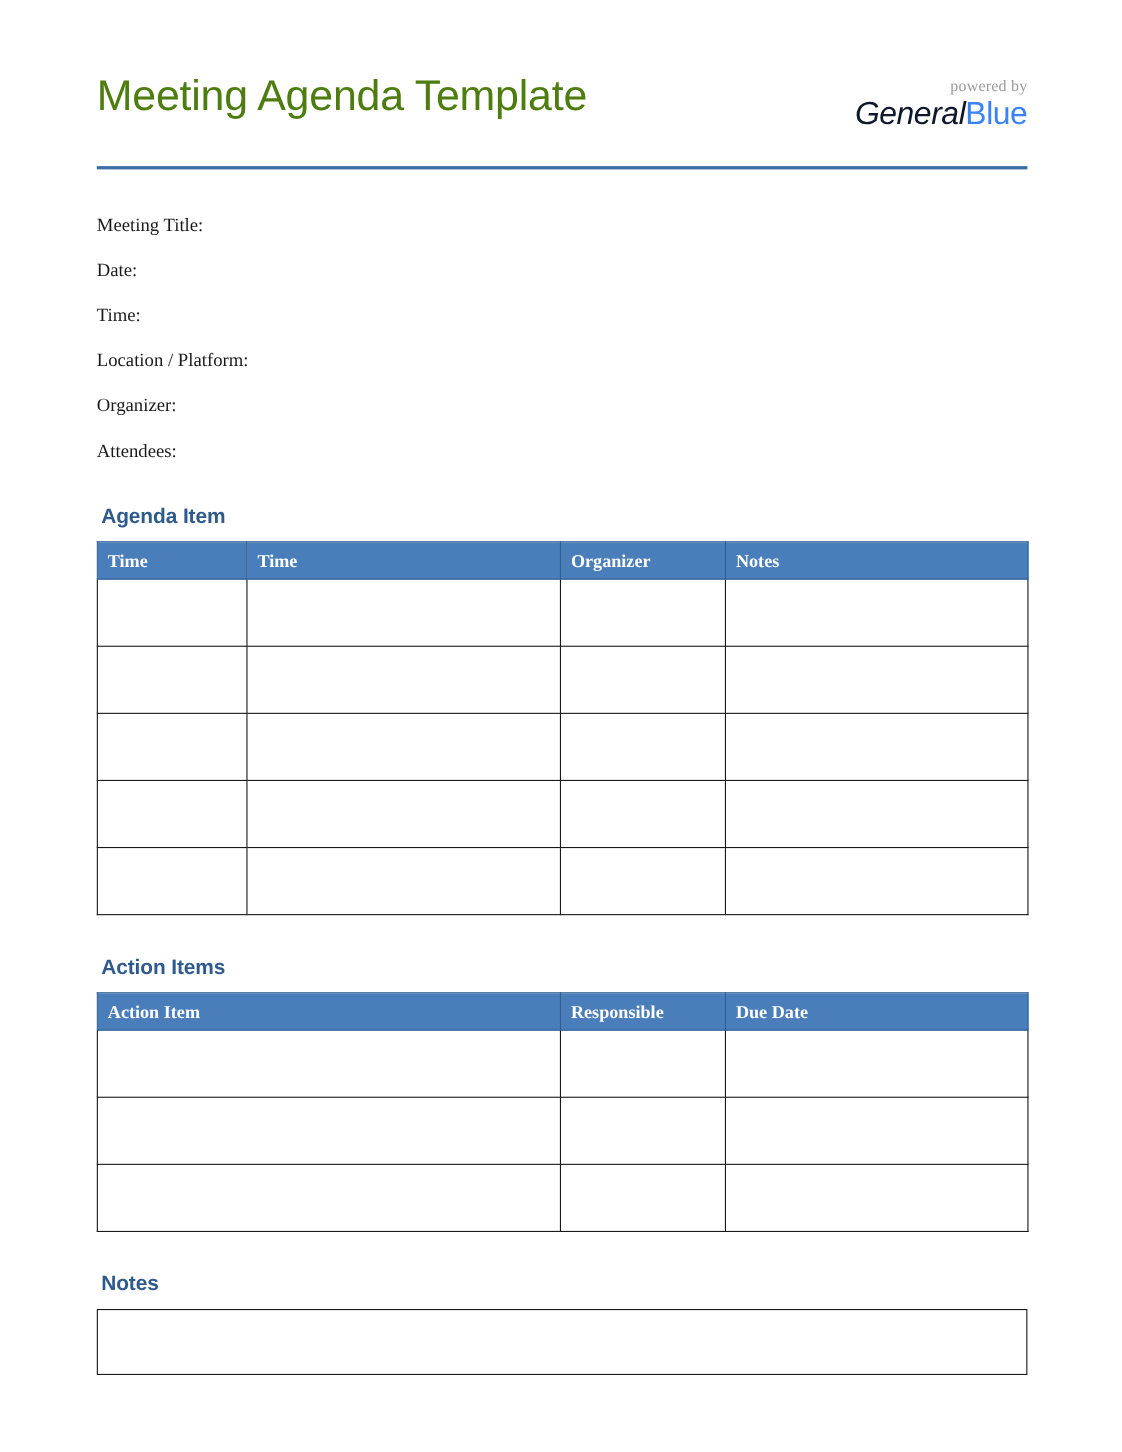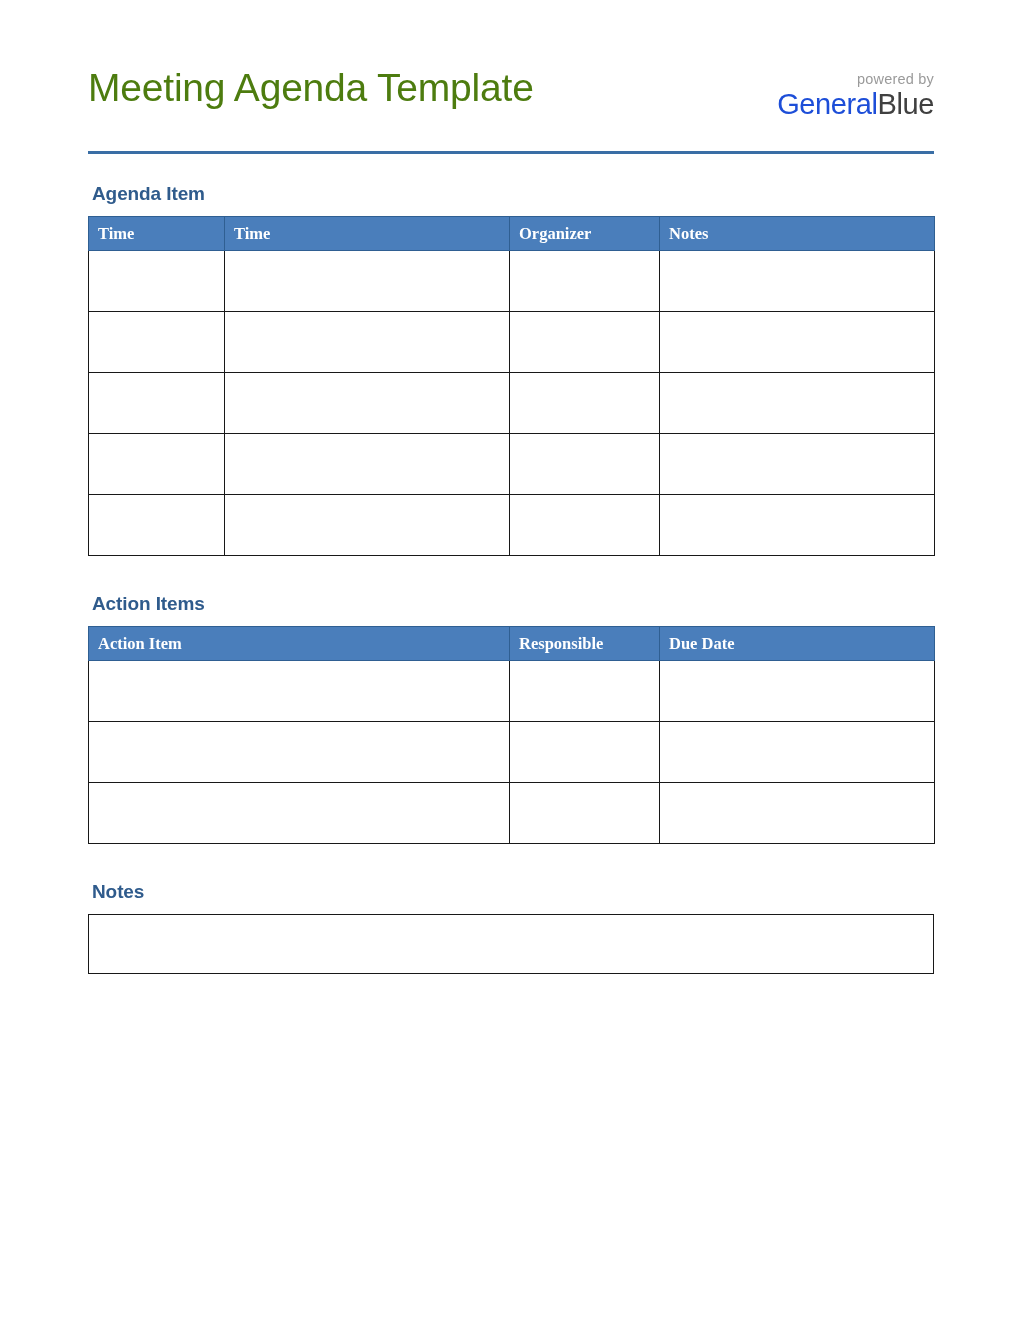--- a/index.html
+++ b/index.html
@@ -47,38 +47,38 @@
     line-height: 1.05;
   }
   .brand {
     position: absolute;
     right: 0;
     top: 4px;
     text-align: right;
     line-height: 1;
   }
   .brand-powered {
-    font-family: Liberation Sans, sans-serif;
+    font-family: Liberation Serif, serif;
     font-size: 14.5px;
     font-weight: 400;
     color: #9a9a9a;
     letter-spacing: 0.2px;
     display: block;
     margin-bottom: 3px;
   }
   .brand-name {
     font-family: "Liberation Sans", sans-serif;
     font-size: 29px;
     font-weight: 400;
     letter-spacing: -0.4px;
     white-space: nowrap;
     display: block;
   }
-  .brand-general { color: #1d4ed8; }
-  .brand-blue { color: #404040; }
+  .brand-general { color: #0f172a; font-style: italic; }
+  .brand-blue { color: #3b82f6; }
 
   .header-rule {
     height: 3px;
     background: #3a6ea5;
     width: 100%;
     margin-top: 5px;
   }
 
   
   .meta {
@@ -166,20 +166,28 @@
       <div class="doc-title">Meeting Agenda Template</div>
 
       <div class="brand">
         <span class="brand-powered">powered by</span>
         <span class="brand-name"><span class="brand-general">General</span><span class="brand-blue">Blue</span></span>
       </div>
     </div>
 
     <div class="header-rule"></div>
 
+    <div class="meta">
+      <div class="meta-row">Meeting Title:</div>
+      <div class="meta-row">Date:</div>
+      <div class="meta-row">Time:</div>
+      <div class="meta-row">Location / Platform:</div>
+      <div class="meta-row">Organizer:</div>
+      <div class="meta-row">Attendees:</div>
+    </div>
 
     <div class="section-heading sec-agenda">Agenda Item</div>
 
     <table class="grid">
       <colgroup>
         <col class="col-time">
           <col class="col-topic">
           <col class="col-presenter">
           <col class="col-notes">
       </colgroup>

